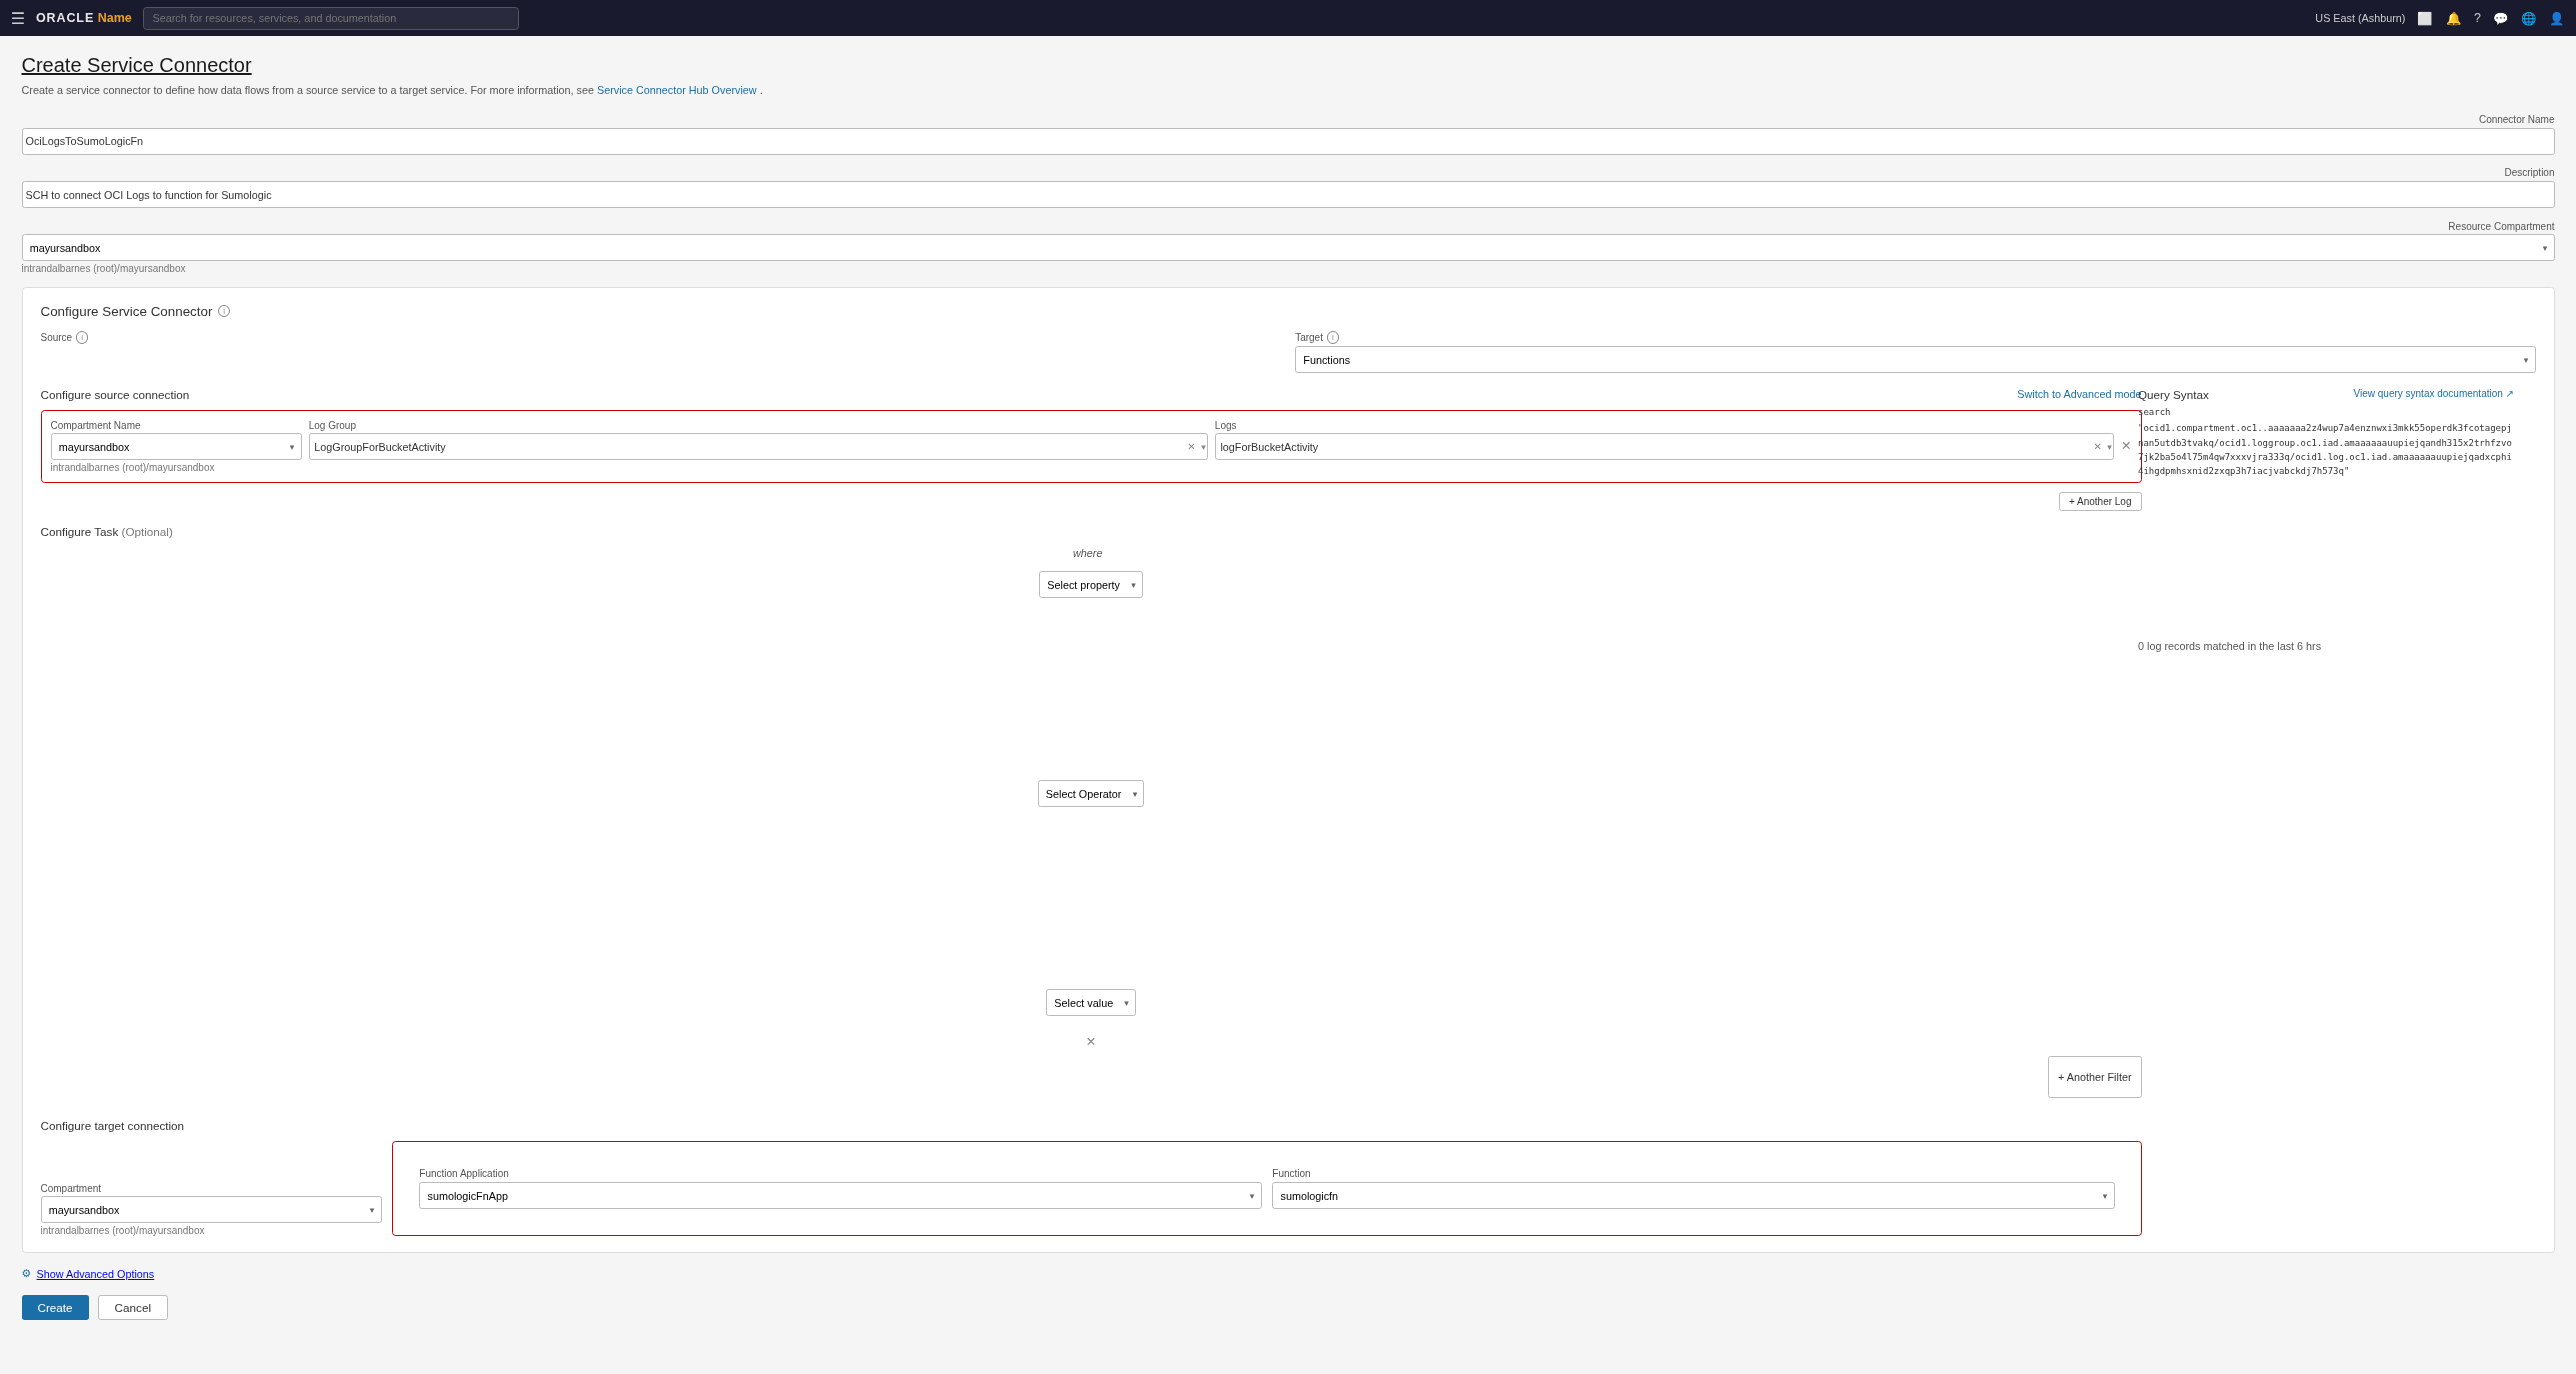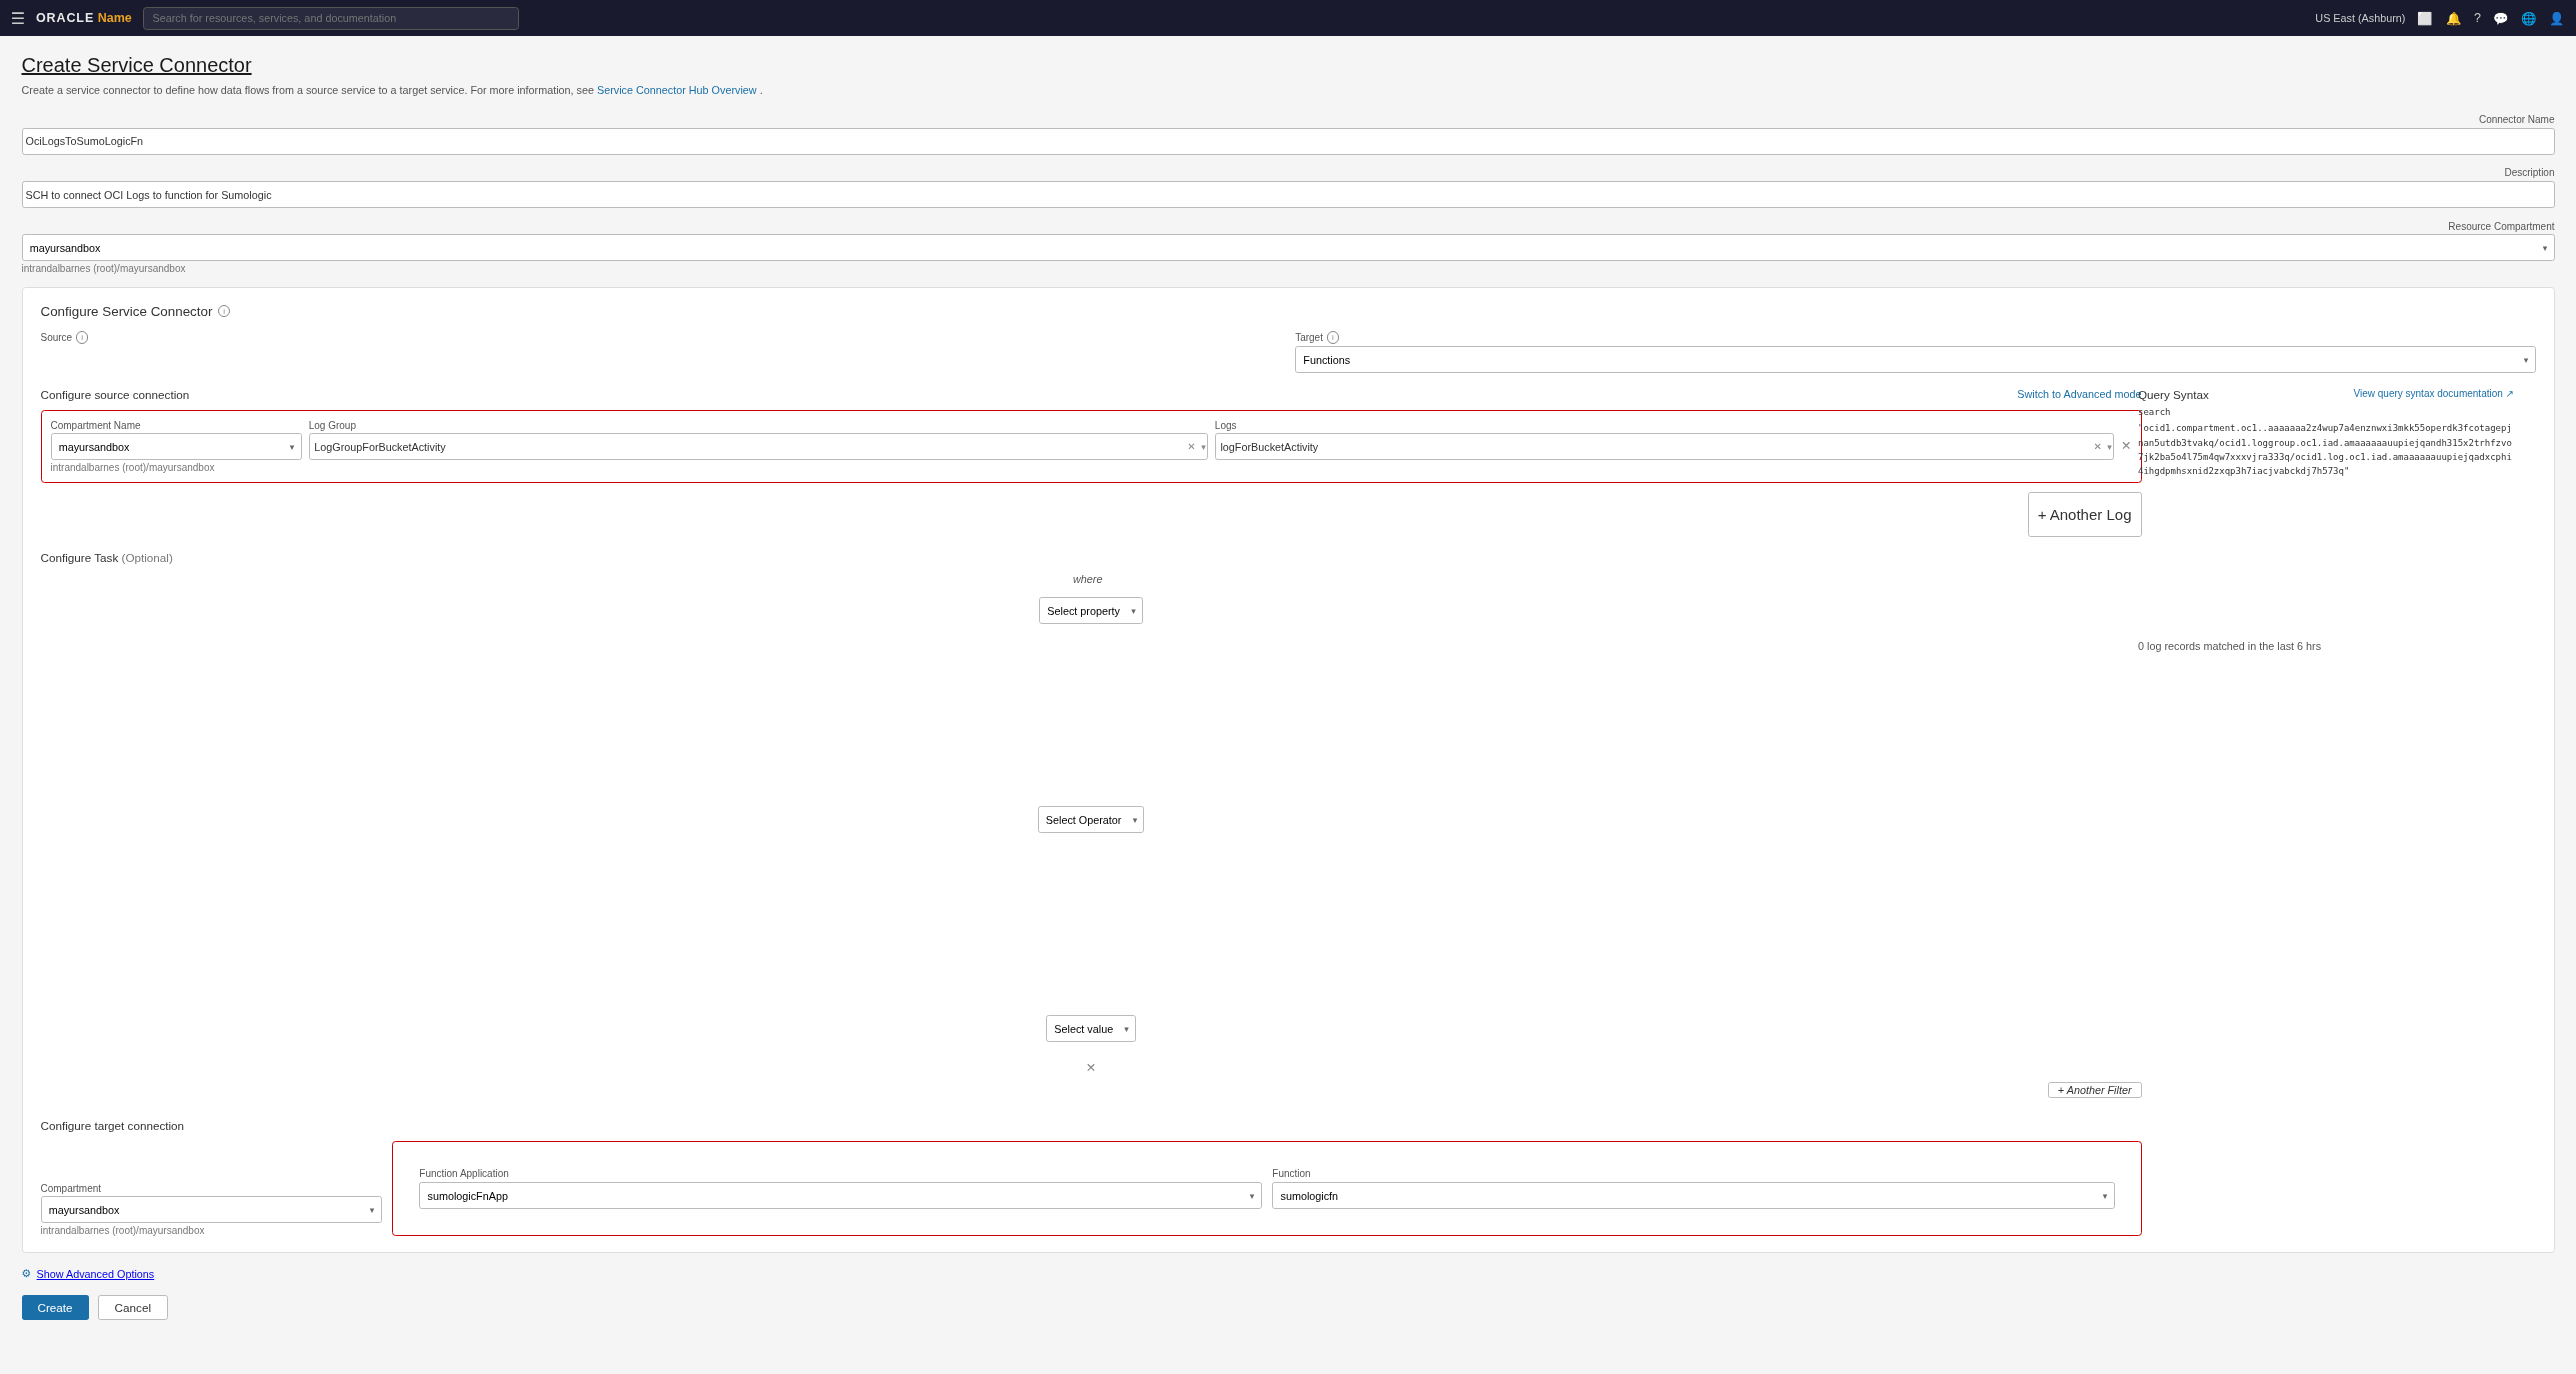--- a/index.html
+++ b/index.html
@@ -73,36 +73,36 @@
       display: flex; align-items: center; border: 0.9px solid #bbb; border-radius: 2.7px;
       background: #fff; height: 27px; padding: 0 1px; gap: 3.6px;
     }
     .tag-input .tag-value { flex: 1; font-size: 10.8px; color: #333; padding: 0 3.6px; }
     .tag-input .clear-btn { color: #888; cursor: pointer; font-size: 10px; padding: 0 1.8px; }
     .tag-input .dropdown-btn { color: #888; cursor: pointer; font-size: 9px; }
 
     .remove-btn { color: #888; cursor: pointer; font-size: 12.5px; margin-top: 5.4px; self-align: center; }
 
     .another-log-btn {
-      display: flex; align-items: center; gap: 3.6px; padding: 13px 9px;
+      display: flex; align-items: center; gap: 3.6px; padding: 3px 9px;
       border: 0.9px solid #bbb; border-radius: 2.7px; background: #fff;
-      cursor: pointer; font-size: 15px; color: #333; float: right;
+      cursor: pointer; font-size: 10px; color: #333; float: right;
     }
 
     
     .task-section { margin-bottom: 10.8px; }
     .filter-row { display: flex; align-items: center; gap: 12px; margin-bottom: 7.2px; flex-direction: column; }
     .where-label { font-style: italic; font-size: 10.8px; color: #555; min-width: 36px; }
     .filter-col { flex: 1; }
     .filter-col-sm { flex: 0 0 197px; }
 
     .another-filter-btn {
-      display: flex; align-items: center; gap: 3.6px; padding: 1px 9px;
+      display: flex; align-items: center; gap: 3.6px; padding: 14px 9px;
       border: 0.9px solid #bbb; border-radius: 2.7px; background: #fff;
-      cursor: pointer; font-size: 10.8px; color: #333; float: right; margin-bottom: 9px; font-style: italic;
+      cursor: pointer; font-size: 10.8px; color: #333; float: right; margin-bottom: 9px;
     }
 
     
     .query-syntax { 
       position: absolute; right: 21.5px; top: 0; width: 376px;
       font-size: 10px;
     }
     .query-title { font-size: 11.7px; font-weight: 500; margin-bottom: 5.4px; display: flex; justify-content: space-between; }
     .query-title a { color: #1a6fa8; font-size: 10px; text-decoration: none; }
     .query-code { font-family: monospace; font-size: 9px; color: #333; line-height: 1.5; word-break: break-all; }

